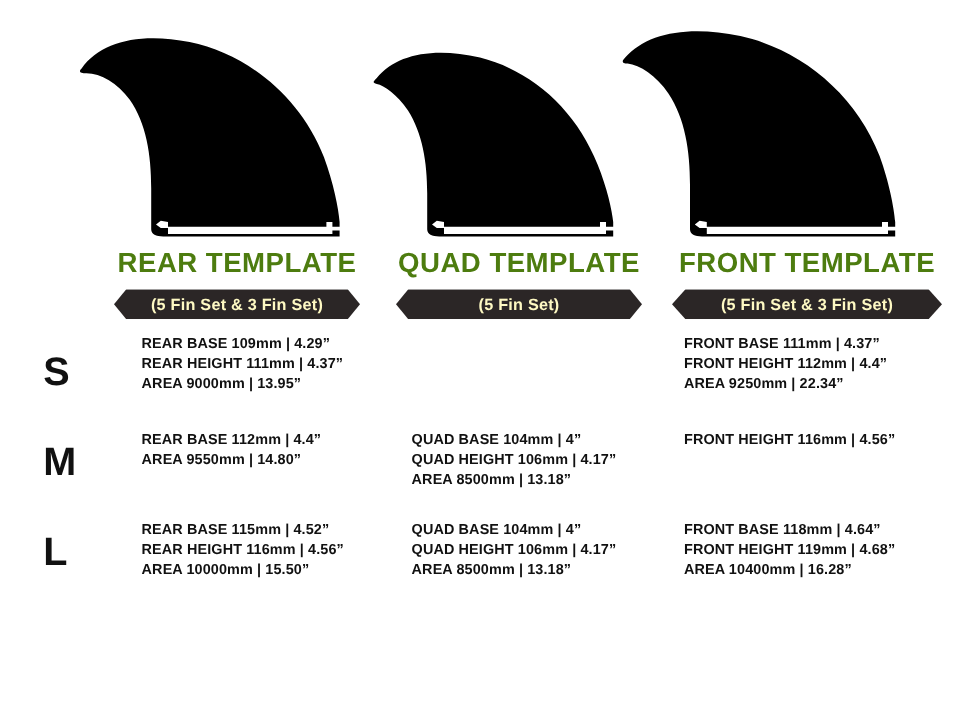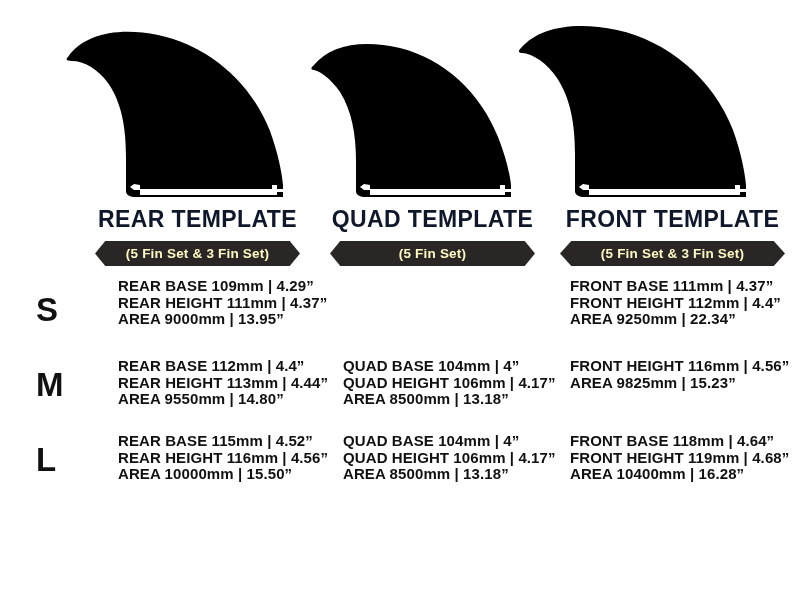--- a/index.html
+++ b/index.html
@@ -39,21 +39,21 @@
 
   
   .col-head {
     position: absolute;
     text-align: center;
   }
   .col-title {
     font-size: 23px;
     font-weight: bold;
     letter-spacing: 0.4px;
-    color: #0f172a;
+    color: #4d7c0f;
     white-space: nowrap;
     line-height: 1;
   }
   .banner {
     margin-top: 10px;
     height: 25px;
     background: #2b2626;
     color: #fef9c3;
     font-size: 13.5px;
     font-weight: bold;
@@ -84,21 +84,21 @@
     line-height: 1;
     color: #111111;
   }
   #size-s { top: 293px; }
   #size-m { top: 368px; }
   #size-l { top: 443px; }
 
   
   .spec-block {
     position: absolute;
-    font-size: 15px;
+    font-size: 12px;
     font-weight: bold;
     line-height: 16.5px;
     letter-spacing: 0.1px;
     white-space: nowrap;
     color: #111111;
   }
   .spec-line { display: block; }
 
   .col-rear  { left: 118px; }
   .col-quad  { left: 343px; }
@@ -240,31 +240,29 @@
 </div>
 <div class="spec-block col-quad row-s"></div>
 <div class="spec-block col-front row-s">
   <span class="spec-line">FRONT BASE  111mm  |  4.37”</span>
   <span class="spec-line">FRONT HEIGHT  112mm  |  4.4”</span>
   <span class="spec-line">AREA  9250mm  |  22.34”</span>
 </div>
 
 <div class="spec-block col-rear row-m">
   <span class="spec-line">REAR BASE  112mm  |  4.4”</span>
-  <span class="spec-line">REAR HEIGHT  113mm  |  4.44”</span>
   <span class="spec-line">AREA  9550mm  |  14.80”</span>
 </div>
 <div class="spec-block col-quad row-m">
   <span class="spec-line">QUAD BASE  104mm  |  4”</span>
   <span class="spec-line">QUAD HEIGHT  106mm  |  4.17”</span>
   <span class="spec-line">AREA  8500mm  |  13.18”</span>
 </div>
 <div class="spec-block col-front row-m">
   <span class="spec-line">FRONT HEIGHT  116mm  |  4.56”</span>
-  <span class="spec-line">AREA  9825mm  |  15.23”</span>
 </div>
 
 <div class="spec-block col-rear row-l">
   <span class="spec-line">REAR BASE  115mm  |  4.52”</span>
   <span class="spec-line">REAR HEIGHT  116mm  |  4.56”</span>
   <span class="spec-line">AREA  10000mm  |  15.50”</span>
 </div>
 <div class="spec-block col-quad row-l">
   <span class="spec-line">QUAD BASE  104mm  |  4”</span>
   <span class="spec-line">QUAD HEIGHT  106mm  |  4.17”</span>

